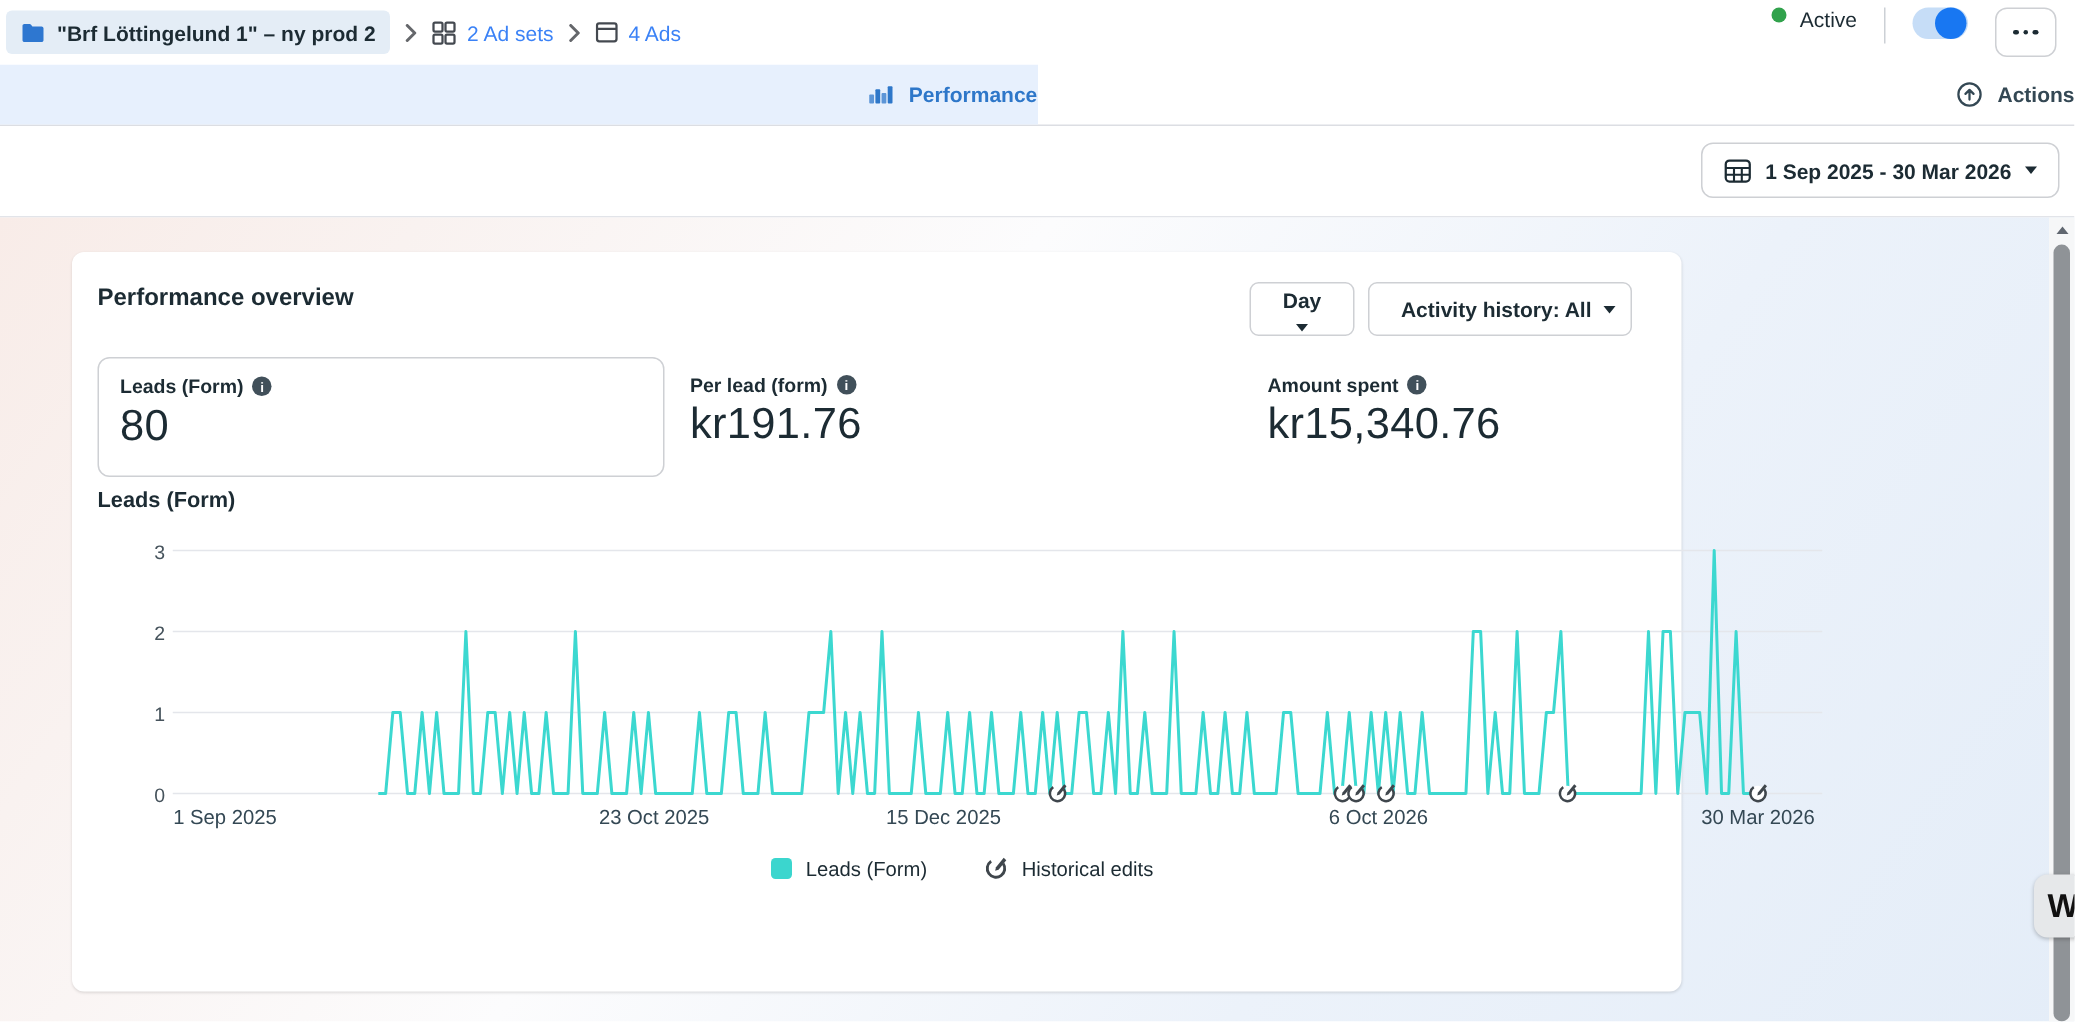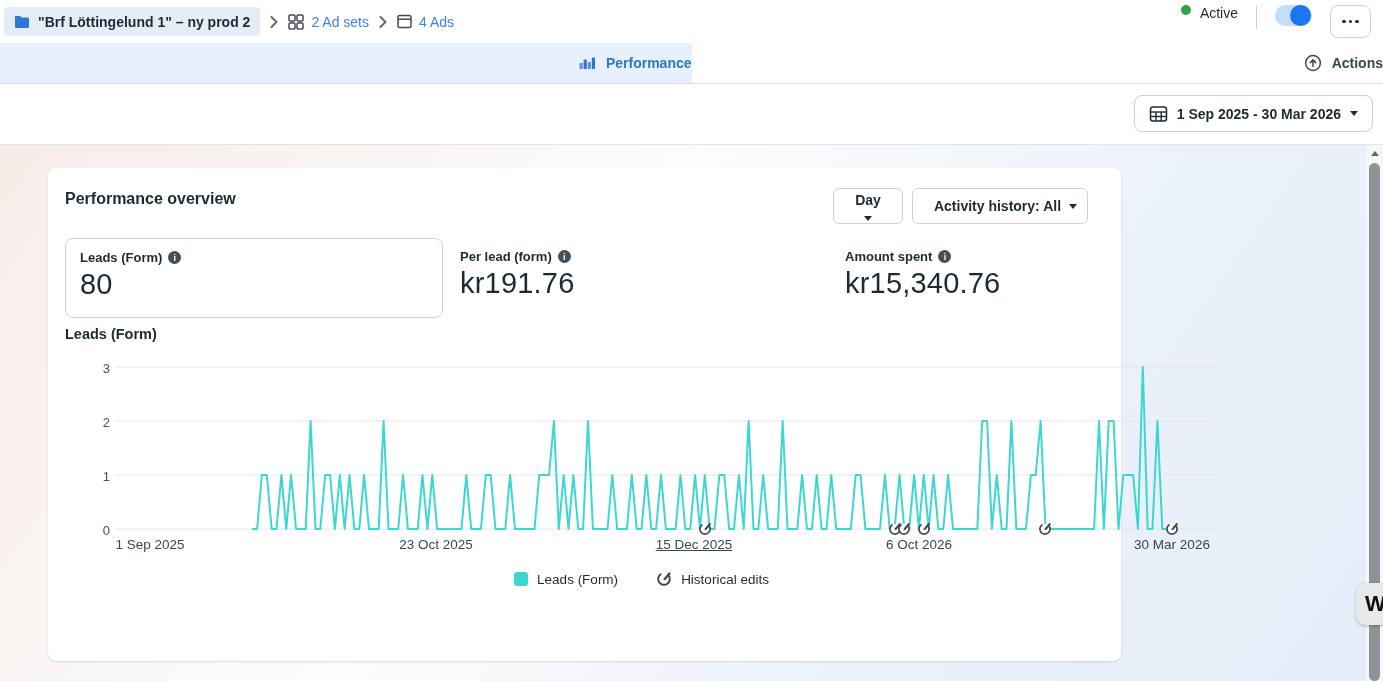--- a/index.html
+++ b/index.html
@@ -206,21 +206,21 @@
           <line x1="0" x2="1100" y1="61" y2="61" stroke="#e4e6eb" stroke-width="1"></line>
           <line x1="0" x2="1100" y1="7" y2="7" stroke="#e4e6eb" stroke-width="1"></line>
           <polyline points="137.2,169.0 142.1,169.0 146.9,115.0 151.8,115.0 156.7,169.0 161.5,169.0 166.4,115.0 171.3,169.0 176.1,115.0 181.0,169.0 185.9,169.0 190.7,169.0 195.6,61.0 200.5,169.0 205.3,169.0 210.2,115.0 215.1,115.0 219.9,169.0 224.8,115.0 229.7,169.0 234.5,115.0 239.4,169.0 244.3,169.0 249.1,115.0 254.0,169.0 258.9,169.0 263.7,169.0 268.6,61.0 273.5,169.0 278.3,169.0 283.2,169.0 288.1,115.0 292.9,169.0 297.8,169.0 302.7,169.0 307.5,115.0 312.4,169.0 317.3,115.0 322.1,169.0 327.0,169.0 331.9,169.0 336.7,169.0 341.6,169.0 346.5,169.0 351.3,115.0 356.2,169.0 361.1,169.0 365.9,169.0 370.8,115.0 375.7,115.0 380.5,169.0 385.4,169.0 390.3,169.0 395.1,115.0 400.0,169.0 404.9,169.0 409.7,169.0 414.6,169.0 419.5,169.0 424.3,115.0 429.2,115.0 434.1,115.0 438.9,61.0 443.8,169.0 448.7,115.0 453.5,169.0 458.4,115.0 463.3,169.0 468.1,169.0 473.0,61.0 477.9,169.0 482.7,169.0 487.6,169.0 492.5,169.0 497.3,115.0 502.2,169.0 507.1,169.0 511.9,169.0 516.8,115.0 521.7,169.0 526.5,169.0 531.4,115.0 536.3,169.0 541.1,169.0 546.0,115.0 550.9,169.0 555.7,169.0 560.6,169.0 565.5,115.0 570.3,169.0 575.2,169.0 580.1,115.0 584.9,169.0 589.8,115.0 594.7,169.0 599.5,169.0 604.4,115.0 609.3,115.0 614.1,169.0 619.0,169.0 623.9,115.0 628.7,169.0 633.6,61.0 638.5,169.0 643.3,169.0 648.2,115.0 653.1,169.0 657.9,169.0 662.8,169.0 667.7,61.0 672.5,169.0 677.4,169.0 682.3,169.0 687.1,115.0 692.0,169.0 696.9,169.0 701.7,115.0 706.6,169.0 711.5,169.0 716.3,115.0 721.2,169.0 726.1,169.0 730.9,169.0 735.8,169.0 740.7,115.0 745.5,115.0 750.4,169.0 755.3,169.0 760.1,169.0 765.0,169.0 769.9,115.0 774.7,169.0 779.6,169.0 784.5,115.0 789.3,169.0 794.2,169.0 799.1,115.0 803.9,169.0 808.8,115.0 813.7,169.0 818.5,115.0 823.4,169.0 828.3,169.0 833.1,115.0 838.0,169.0 842.9,169.0 847.7,169.0 852.6,169.0 857.5,169.0 862.3,169.0 867.2,61.0 872.1,61.0 876.9,169.0 881.8,115.0 886.7,169.0 891.5,169.0 896.4,61.0 901.3,169.0 906.1,169.0 911.0,169.0 915.9,115.0 920.7,115.0 925.6,61.0 930.5,169.0 935.3,169.0 940.2,169.0 945.1,169.0 949.9,169.0 954.8,169.0 959.7,169.0 964.5,169.0 969.4,169.0 974.3,169.0 979.1,169.0 984.0,61.0 988.9,169.0 993.7,61.0 998.6,61.0 1003.5,169.0 1008.3,115.0 1013.2,115.0 1018.1,115.0 1022.9,169.0 1027.8,7.0 1032.7,169.0 1037.5,169.0 1042.4,61.0 1047.3,169.0 1052.1,169.0 1057.0,169.0" fill="none" stroke="#3cd8d0" stroke-width="2" stroke-linejoin="round"></polyline>
         </svg>
         <span class="ylab" style="left: 14px; top: 170px;">0</span>
         <span class="ylab" style="left: 14px; top: 116px;">1</span>
         <span class="ylab" style="left: 14px; top: 62px;">2</span>
         <span class="ylab" style="left: 14px; top: 8px;">3</span>
         <span class="xlab" style="left: 102px;">1 Sep 2025</span>
         <span class="xlab" style="left: 355.067px; margin-left: 33px;">23 Oct 2025</span>
-        <span class="xlab" style="left: 646px; text-decoration: underline;">15 Dec 2025</span>
+        <span class="xlab" style="left: 581px;">15 Dec 2025</span>
         <span class="xlab" style="left: 870.933px;">6 Oct 2026</span>
         <span class="xlab" style="left: 1124px;">30 Mar 2026</span>
         <div class="edit-marker" style="left: 649.8px; top: 162px;"><svg width="14" height="14" viewBox="0 0 14 14">
             <circle cx="7" cy="7" r="5.1" fill="#fff" stroke="#3f464c" stroke-width="1.7" stroke-dasharray="24 8" transform="rotate(-35 7 7)"></circle>
             <path d="M12.6 1.4 L8.1 6.9 l-2 .6 .5-2 L11.1 0z" fill="#3f464c" transform="translate(.4 .8)"></path>
           </svg></div>
         <div class="edit-marker" style="left: 839.6px; top: 162px;"><svg width="14" height="14" viewBox="0 0 14 14">
             <circle cx="7" cy="7" r="5.1" fill="#fff" stroke="#3f464c" stroke-width="1.7" stroke-dasharray="24 8" transform="rotate(-35 7 7)"></circle>
             <path d="M12.6 1.4 L8.1 6.9 l-2 .6 .5-2 L11.1 0z" fill="#3f464c" transform="translate(.4 .8)"></path>
           </svg></div>

